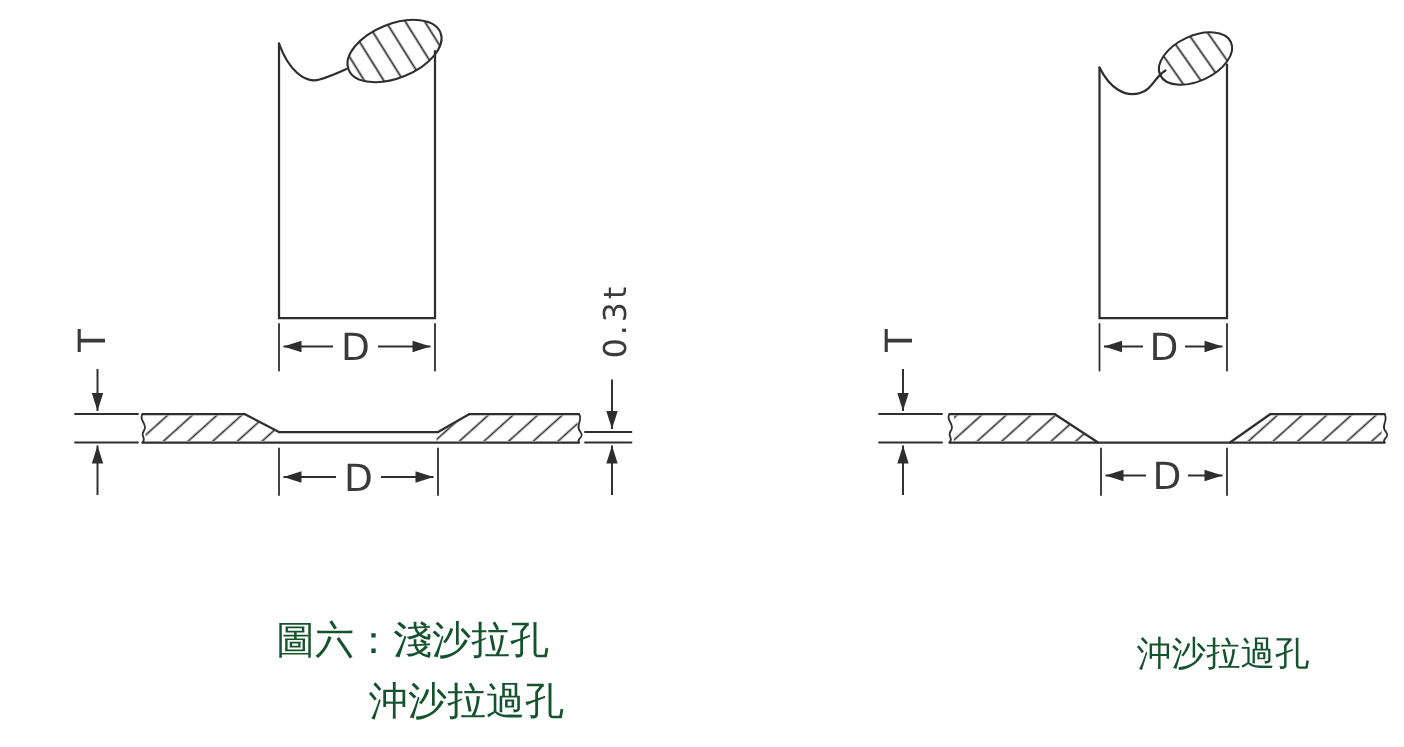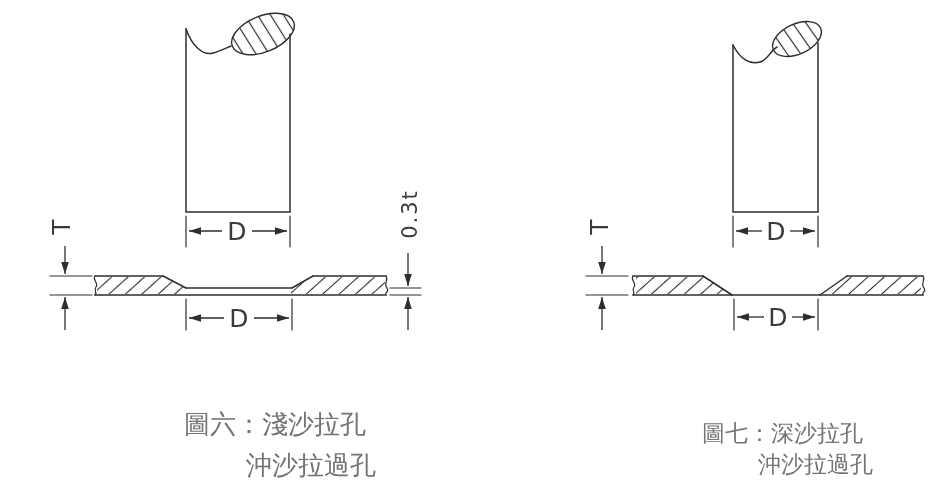--- a/index.html
+++ b/index.html
@@ -20,21 +20,21 @@
   .lensfill   { fill: url(#hatchB); stroke: #2e2e2e; stroke-width: 1.4; }
 
   .dimtext {
     font-family: "DejaVu Sans", sans-serif;
     fill: #3a3a3a;
     font-size: 25px;
   }
   .dimtext.small { font-size: 21px; letter-spacing: 2px; }
 
   
-  .caption { position: absolute; color: #737373; font-family: Liberation Mono, monospace; }
+  .caption { position: absolute; color: #14532d; font-family: Liberation Sans, sans-serif; }
   .caption .line2 { display: block; text-align: right; }
   #caption-left  { left: 184px; top: 406px; font-size: 26px; line-height: 41px; }
   #caption-left  .line2 { margin-left: 62px; }
   #caption-right { left: 702px; top: 420px; font-size: 23px; line-height: 31px; }
   #caption-right .line2 { margin-left: 56px; }
 </style>
 </head>
 <body>
 
 <div id="stage">
@@ -151,17 +151,16 @@
       </g>
     </g>
   </svg>
 
   <div class="caption" id="caption-left">
     <span class="line1">圖六：淺沙拉孔</span>
     <span class="line2">沖沙拉過孔</span>
   </div>
 
   <div class="caption" id="caption-right">
-    <span class="line1">圖七：深沙拉孔</span>
     <span class="line2">沖沙拉過孔</span>
   </div>
 
 </div>
 
 </body></html>

